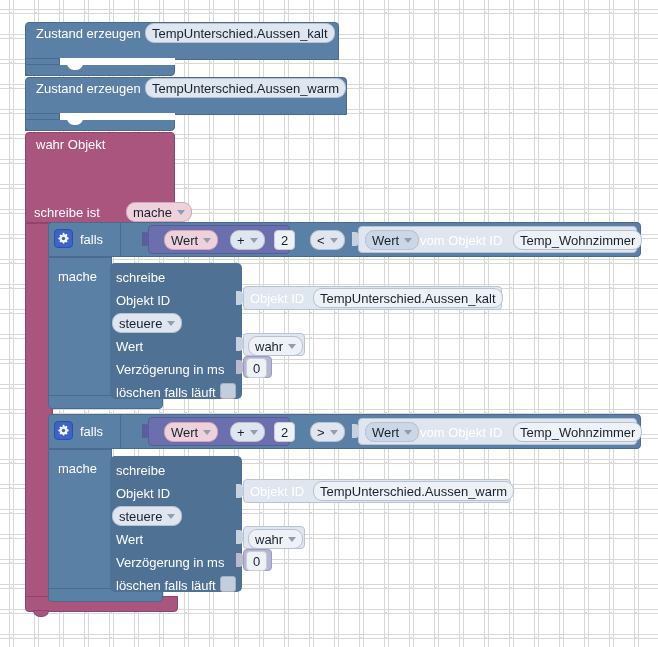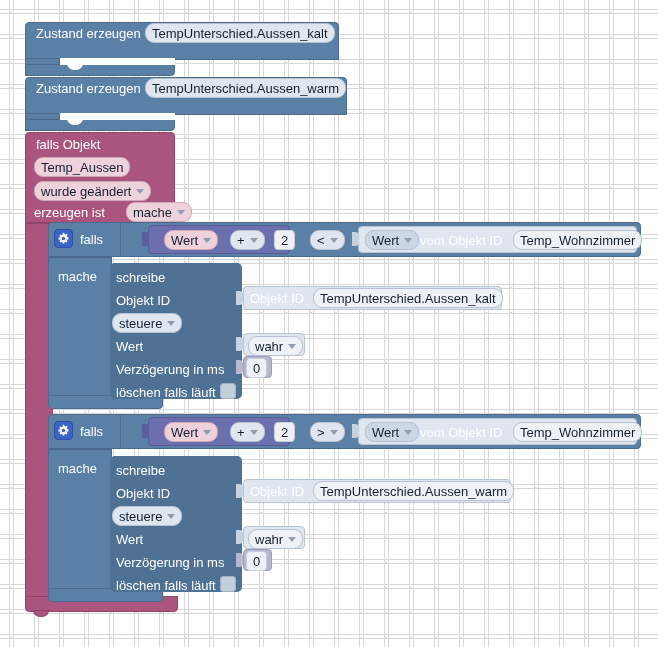--- a/index.html
+++ b/index.html
@@ -149,27 +149,22 @@
   <span class="field" style="left:145px; top:78px;">TempUnterschied.Aussen_warm</span>
 
   <div class="blk c-mauve" style="left:25px; top:132px; width:150px; height:91px; border-radius:4px 4px 0 0;"></div>
 
   <div class="blk c-mauve" style="left:25px; top:223px; width:28px; height:380px;"></div>
 
   <div class="blk c-mauve" style="left:25px; top:596px; width:153px; height:16px; border-radius:0 0 4px 4px;"></div>
 
   <div class="blk c-mauve" style="left:33px; top:610px; width:16px; height:7px; border-radius:0 0 7px 7px;"></div>
 
-  <span class="lbl" style="left:36px; top:137px;">falls Objekt</span>
-  <span class="field pinkf" style="left:34px; top:157px;">Temp_Aussen</span>
-  <span class="field pinkf" style="left:34px; top:181px;">
-    <span>wurde geändert</span>
-    <span class="arrow"></span>
-  </span>
-  <span class="lbl" style="left:34px; top:205px;">erzeugen ist</span>
+  <span class="lbl" style="left:36px; top:137px;">wahr Objekt</span>
+  <span class="lbl" style="left:34px; top:205px;">schreibe ist</span>
   <span class="field pinkf" style="left:126px; top:202px;">
     <span>mache</span>
     <span class="arrow"></span>
   </span>
 
   <div class="blk c-blue" style="left:48px; top:222px; width:80px; height:35px; border-radius:4px 0 0 0;"></div>
 
   <div class="blk c-blue" style="left:120px; top:222px; width:521px; height:35px; border-radius:0 4px 4px 0;"></div>
 
   <div class="blk c-blue" style="left:48px; top:257px; width:64px; height:148px;"></div>

